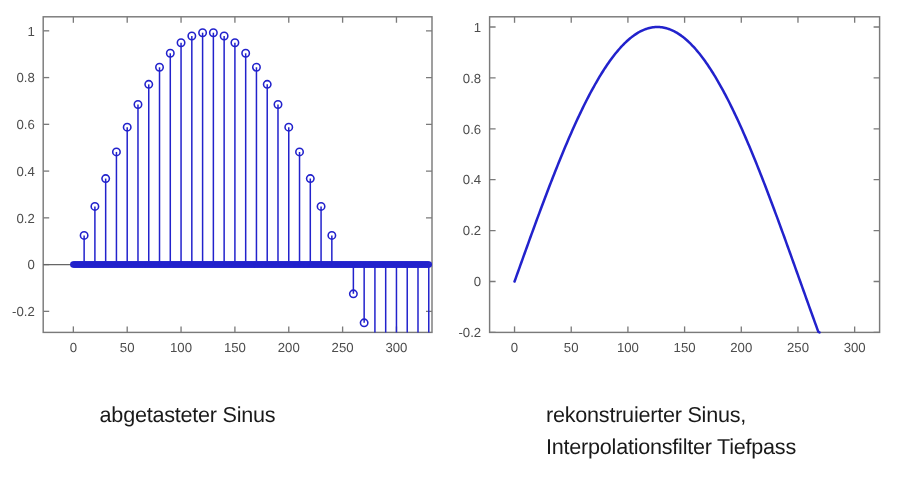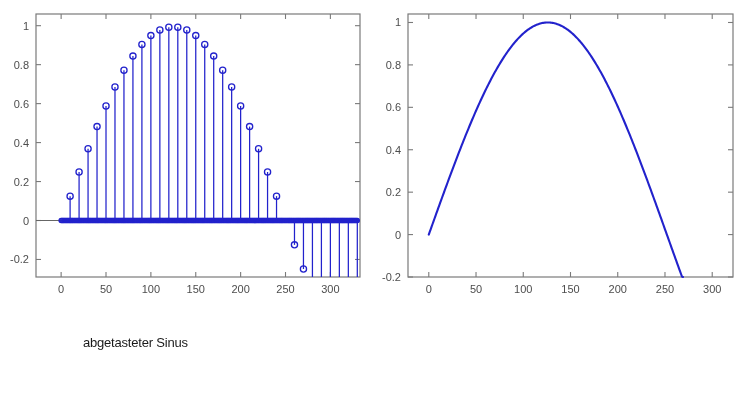--- a/index.html
+++ b/index.html
@@ -26,21 +26,21 @@
   }
   #panel-left  { left: 0px;   top: 0px; width: 376px; height: 310px; }
   #panel-right { left: 376px; top: 0px; width: 376px; height: 310px; }
 
   .plot-svg {
     display: block;
   }
 
   .caption {
     position: absolute;
-    font-size: 13px;
+    font-size: 18px;
     color: #1a1a1a;
     line-height: 1.42;
     letter-spacing: -0.2px;
     white-space: pre-line;
   }
   #caption-left  { left: 83px;  top: 334px; }
   #caption-right { left: 455px; top: 334px; }
 
   text.tick {
     font-family: "Liberation Sans", sans-serif;
@@ -539,14 +539,16 @@
         <text x="288.9767441860465" y="293" class="tick x">250</text>
         <line x1="336.2151162790698" y1="277" x2="336.2151162790698" y2="272" stroke="#7a7a7a" stroke-width="1.1"></line>
         <line x1="336.2151162790698" y1="14" x2="336.2151162790698" y2="19" stroke="#7a7a7a" stroke-width="1.1"></line>
         <text x="336.2151162790698" y="293" class="tick x">300</text>
         <path d="M52.78 234.58 L53.73 231.94 L54.67 229.29 L55.62 226.65 L56.56 224.01 L57.51 221.37 L58.45 218.73 L59.40 216.10 L60.34 213.46 L61.29 210.83 L62.23 208.21 L63.18 205.59 L64.12 202.97 L65.07 200.36 L66.01 197.75 L66.96 195.15 L67.90 192.55 L68.85 189.97 L69.79 187.38 L70.74 184.81 L71.68 182.24 L72.63 179.69 L73.57 177.14 L74.51 174.60 L75.46 172.06 L76.40 169.54 L77.35 167.03 L78.29 164.53 L79.24 162.04 L80.18 159.56 L81.13 157.09 L82.07 154.64 L83.02 152.19 L83.96 149.76 L84.91 147.35 L85.85 144.94 L86.80 142.56 L87.74 140.18 L88.69 137.82 L89.63 135.47 L90.58 133.14 L91.52 130.83 L92.47 128.53 L93.41 126.25 L94.35 123.99 L95.30 121.74 L96.24 119.51 L97.19 117.30 L98.13 115.10 L99.08 112.93 L100.02 110.77 L100.97 108.63 L101.91 106.52 L102.86 104.42 L103.80 102.34 L104.75 100.28 L105.69 98.25 L106.64 96.23 L107.58 94.24 L108.53 92.27 L109.47 90.32 L110.42 88.39 L111.36 86.49 L112.31 84.61 L113.25 82.75 L114.19 80.91 L115.14 79.10 L116.08 77.32 L117.03 75.55 L117.97 73.82 L118.92 72.11 L119.86 70.42 L120.81 68.76 L121.75 67.12 L122.70 65.51 L123.64 63.93 L124.59 62.37 L125.53 60.84 L126.48 59.34 L127.42 57.86 L128.37 56.41 L129.31 54.99 L130.26 53.60 L131.20 52.24 L132.15 50.90 L133.09 49.59 L134.03 48.31 L134.98 47.06 L135.92 45.84 L136.87 44.65 L137.81 43.49 L138.76 42.36 L139.70 41.25 L140.65 40.18 L141.59 39.14 L142.54 38.13 L143.48 37.15 L144.43 36.19 L145.37 35.27 L146.32 34.39 L147.26 33.53 L148.21 32.70 L149.15 31.91 L150.10 31.14 L151.04 30.41 L151.99 29.71 L152.93 29.04 L153.88 28.41 L154.82 27.80 L155.76 27.23 L156.71 26.69 L157.65 26.18 L158.60 25.71 L159.54 25.26 L160.49 24.85 L161.43 24.48 L162.38 24.13 L163.32 23.82 L164.27 23.54 L165.21 23.29 L166.16 23.08 L167.10 22.90 L168.05 22.75 L168.99 22.63 L169.94 22.55 L170.88 22.50 L171.83 22.48 L172.77 22.50 L173.72 22.55 L174.66 22.63 L175.60 22.75 L176.55 22.90 L177.49 23.08 L178.44 23.29 L179.38 23.54 L180.33 23.82 L181.27 24.13 L182.22 24.48 L183.16 24.85 L184.11 25.26 L185.05 25.71 L186.00 26.18 L186.94 26.69 L187.89 27.23 L188.83 27.80 L189.78 28.41 L190.72 29.04 L191.67 29.71 L192.61 30.41 L193.56 31.14 L194.50 31.91 L195.44 32.70 L196.39 33.53 L197.33 34.39 L198.28 35.27 L199.22 36.19 L200.17 37.15 L201.11 38.13 L202.06 39.14 L203.00 40.18 L203.95 41.25 L204.89 42.36 L205.84 43.49 L206.78 44.65 L207.73 45.84 L208.67 47.06 L209.62 48.31 L210.56 49.59 L211.51 50.90 L212.45 52.24 L213.40 53.60 L214.34 54.99 L215.28 56.41 L216.23 57.86 L217.17 59.34 L218.12 60.84 L219.06 62.37 L220.01 63.93 L220.95 65.51 L221.90 67.12 L222.84 68.76 L223.79 70.42 L224.73 72.11 L225.68 73.82 L226.62 75.55 L227.57 77.32 L228.51 79.10 L229.46 80.91 L230.40 82.75 L231.35 84.61 L232.29 86.49 L233.24 88.39 L234.18 90.32 L235.13 92.27 L236.07 94.24 L237.01 96.23 L237.96 98.25 L238.90 100.28 L239.85 102.34 L240.79 104.42 L241.74 106.52 L242.68 108.63 L243.63 110.77 L244.57 112.93 L245.52 115.10 L246.46 117.30 L247.41 119.51 L248.35 121.74 L249.30 123.99 L250.24 126.25 L251.19 128.53 L252.13 130.83 L253.08 133.14 L254.02 135.47 L254.97 137.82 L255.91 140.18 L256.85 142.56 L257.80 144.94 L258.74 147.35 L259.69 149.76 L260.63 152.19 L261.58 154.64 L262.52 157.09 L263.47 159.56 L264.41 162.04 L265.36 164.53 L266.30 167.03 L267.25 169.54 L268.19 172.06 L269.14 174.60 L270.08 177.14 L271.03 179.69 L271.97 182.24 L272.92 184.81 L273.86 187.38 L274.81 189.97 L275.75 192.55 L276.69 195.15 L277.64 197.75 L278.58 200.36 L279.53 202.97 L280.47 205.59 L281.42 208.21 L282.36 210.83 L283.31 213.46 L284.25 216.10 L285.20 218.73 L286.14 221.37 L287.09 224.01 L288.03 226.65 L288.98 229.29 L289.92 231.94 L290.87 234.58 L291.81 237.22 L292.76 239.87 L293.70 242.51 L294.65 245.15 L295.59 247.79 L296.53 250.43 L297.48 253.07 L298.42 255.70 L299.37 258.33 L300.31 260.95 L301.26 263.58 L302.20 266.19 L303.15 268.80 L304.09 271.41 L305.04 274.01 L305.98 276.61 L306.93 277.00" fill="none" stroke="#2222cc" stroke-width="2.1" stroke-linejoin="round" stroke-linecap="round"></path>
       </svg>
   </div>
 
   <div class="caption" id="caption-left">abgetasteter Sinus</div>
 
+  <div class="caption" id="caption-right">rekonstruierter Sinus,
+Interpolationsfilter Tiefpass</div>
 
 </div>
 
 </body></html>

